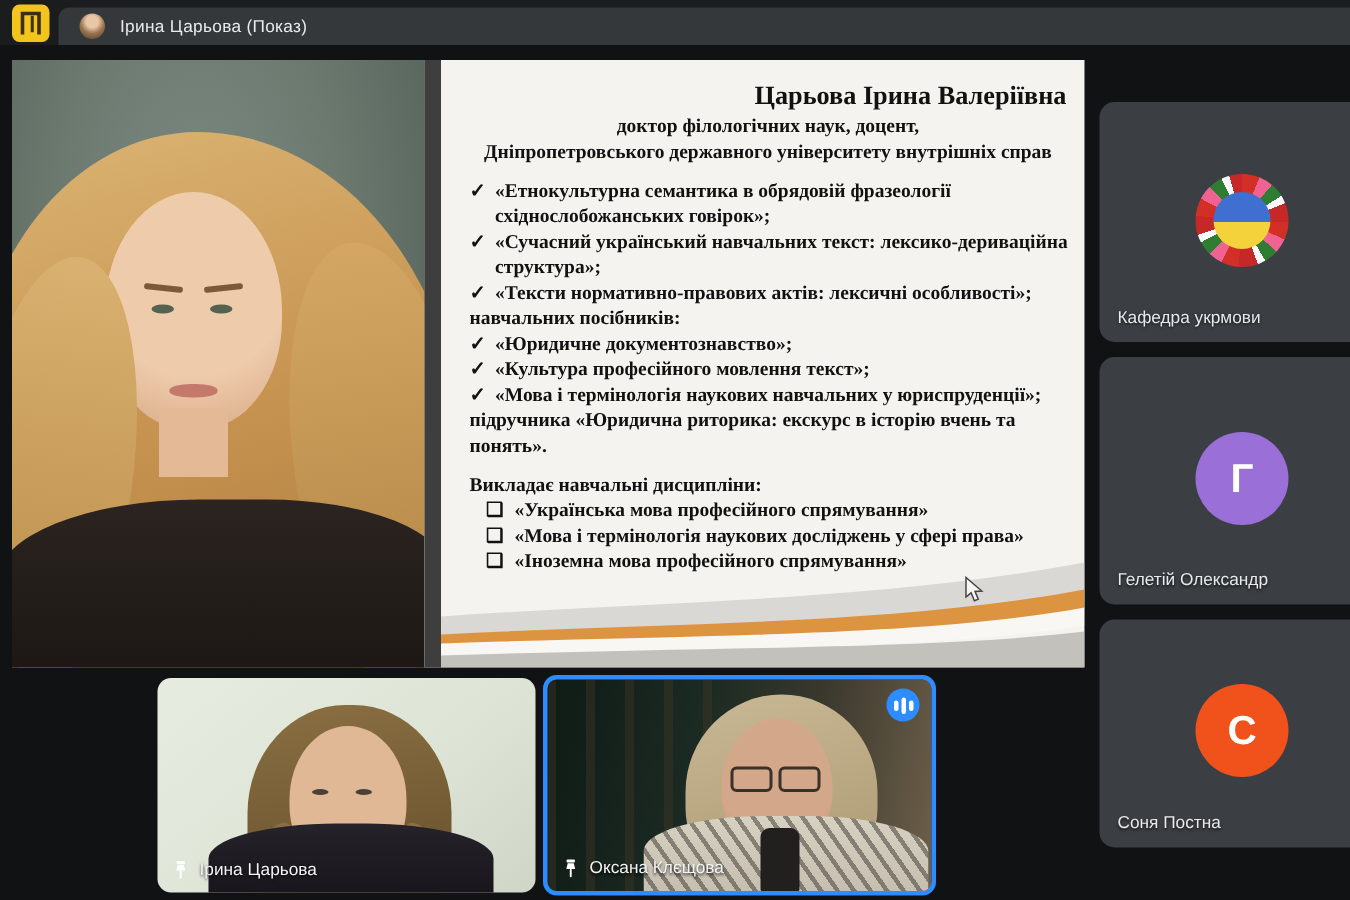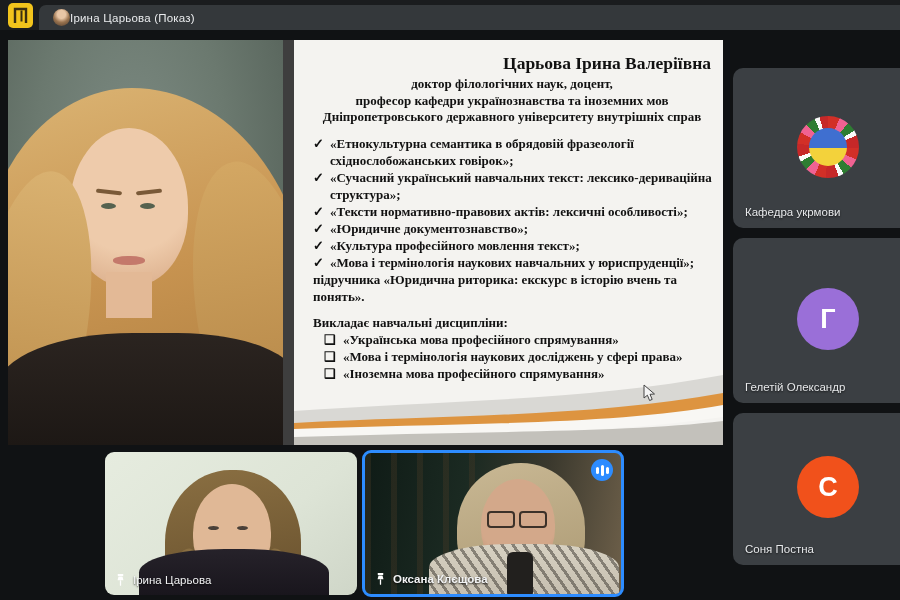--- a/index.html
+++ b/index.html
@@ -7,21 +7,21 @@
        font-family:"Liberation Sans", sans-serif;}
 
   
   .topbar{position:absolute;left:0;top:0;width:900px;height:30px;background:#1a1c1e;}
   .app-logo{position:absolute;left:8px;top:3px;width:25px;height:25px;border-radius:5px;
             background:#f2c41c;display:flex;align-items:center;justify-content:center;cursor:pointer;}
   .share-tab{position:absolute;left:39px;top:5px;width:861px;height:25px;background:#34383b;
              border-radius:7px 0 0 0;display:flex;align-items:center;cursor:pointer;}
   .tab-avatar{width:17px;height:17px;border-radius:50%;margin-left:14px;
               background:radial-gradient(circle at 50% 32%, #e8c6a6 28%, #9a7450 55%, #4b3a2b 100%);}
-  .tab-label{font-size:11.5px;color:#e9ebed;letter-spacing:.2px;}
+  .tab-label{margin-left:10px;font-size:11.5px;color:#e9ebed;letter-spacing:.2px;}
 
   
   .share{position:absolute;left:8px;top:40px;width:715px;height:405px;background:#000;display:flex;}
 
   
   .photo{position:relative;width:275px;height:405px;overflow:hidden;
          background:radial-gradient(ellipse at 45% 30%, #7c8a82 0%, #6b796f 45%, #4f5b53 100%);}
   .hair-back{position:absolute;left:-28px;top:48px;width:330px;height:420px;border-radius:46% 54% 42% 42%;
              background:linear-gradient(165deg,#d9b170 5%,#c79350 45%,#a87a3c 90%);}
   .hair-side-l{position:absolute;left:-30px;top:130px;width:110px;height:300px;border-radius:50%;
@@ -87,21 +87,21 @@
   .c1-eye{position:absolute;width:11px;height:4px;border-radius:50%;background:#4a4038;top:74px;}
   .c1-eye.l{left:103px;} .c1-eye.r{left:132px;}
   .c1-lips{position:absolute;left:114px;top:104px;width:22px;height:6px;border-radius:45%;background:#b06a5c;}
   .c1-torso{position:absolute;left:34px;bottom:-6px;width:190px;height:52px;border-radius:45% 45% 0 0;
             background:linear-gradient(#26222a,#17141b);}
   .c1-strand{position:absolute;left:64px;top:96px;width:30px;height:70px;border-radius:50%;
              background:#8a6f42;transform:rotate(10deg);}
   .c1-strand.r{left:160px;transform:rotate(-10deg);}
 
   
-  .cam2{background:linear-gradient(100deg,#0f1b16 0%,#1b2a22 38%,#3a382d 66%,#6e604a 100%);font-weight:bold;}
+  .cam2{background:linear-gradient(100deg,#0f1b16 0%,#1b2a22 38%,#3a382d 66%,#6e604a 100%);}
   .c2-shelf{position:absolute;left:0;top:0;width:120px;height:100%;
             background:repeating-linear-gradient(90deg,#1a2620 0 14px,#23312a 14px 22px,#3d3categor 0);}
   .c2-shelf2{position:absolute;left:0;top:0;width:118px;height:100%;
              background:repeating-linear-gradient(90deg,rgba(74,58,38,.35) 0 6px,rgba(0,0,0,0) 6px 26px);}
   .c2-hair{position:absolute;left:92px;top:10px;width:128px;height:130px;border-radius:50% 50% 42% 42%;
            background:linear-gradient(165deg,#c8b globalThis,#b7a57f);}
   .c2-face{position:absolute;left:116px;top:26px;width:74px;height:92px;border-radius:50% 50% 46% 46%;
            background:radial-gradient(circle at 50% 42%, #d3a88a 60%, #b98a6e 95%);}
   .c2-glass{position:absolute;top:58px;width:24px;height:13px;border:2px solid #3c3129;border-radius:4px;}
   .c2-glass.l{left:122px;} .c2-glass.r{left:154px;}
@@ -147,37 +147,37 @@
     <svg class="wave" viewBox="0 0 429 74" preserveAspectRatio="none">
       <path d="M0,40 C140,30 290,30 429,4 L429,30 C290,52 140,48 0,56 Z" fill="#d9d8d4"></path>
       <path d="M0,52 C150,44 300,46 429,22 L429,38 C300,58 150,56 0,64 Z" fill="#dd9440"></path>
       <path d="M0,58 C170,52 320,54 429,34 L429,46 C310,64 160,62 0,68 Z" fill="#f8f7f4"></path>
       <path d="M0,66 C180,60 330,62 429,50 L429,74 L0,74 Z" fill="#c3c1bb"></path>
     </svg>
 
     <div class="slide-inner">
       <div class="s-title">Царьова Ірина Валеріївна</div>
       <div class="s-sub">доктор філологічних наук, доцент,</div>
-      <div class="s-sub">професор кафедри українознавства та іноземних мов</div>
       <div class="s-sub">Дніпропетровського державного університету внутрішніх справ</div>
 
       <div class="s-body">
         <div class="li">
           <span class="mk">✓</span>
           <span>«Етнокультурна семантика в обрядовій фразеології східнослобожанських говірок»;</span>
         </div>
         <div class="li">
           <span class="mk">✓</span>
           <span>«Сучасний український навчальних текст: лексико-дериваційна структура»;</span>
         </div>
         <div class="li">
           <span class="mk">✓</span>
           <span>«Тексти нормативно-правових актів: лексичні особливості»;</span>
         </div>
 
+        <div>навчальних посібників:</div>
         <div class="li">
           <span class="mk">✓</span>
           <span>«Юридичне документознавство»;</span>
         </div>
         <div class="li">
           <span class="mk">✓</span>
           <span>«Культура професійного мовлення текст»;</span>
         </div>
         <div class="li">
           <span class="mk">✓</span>

